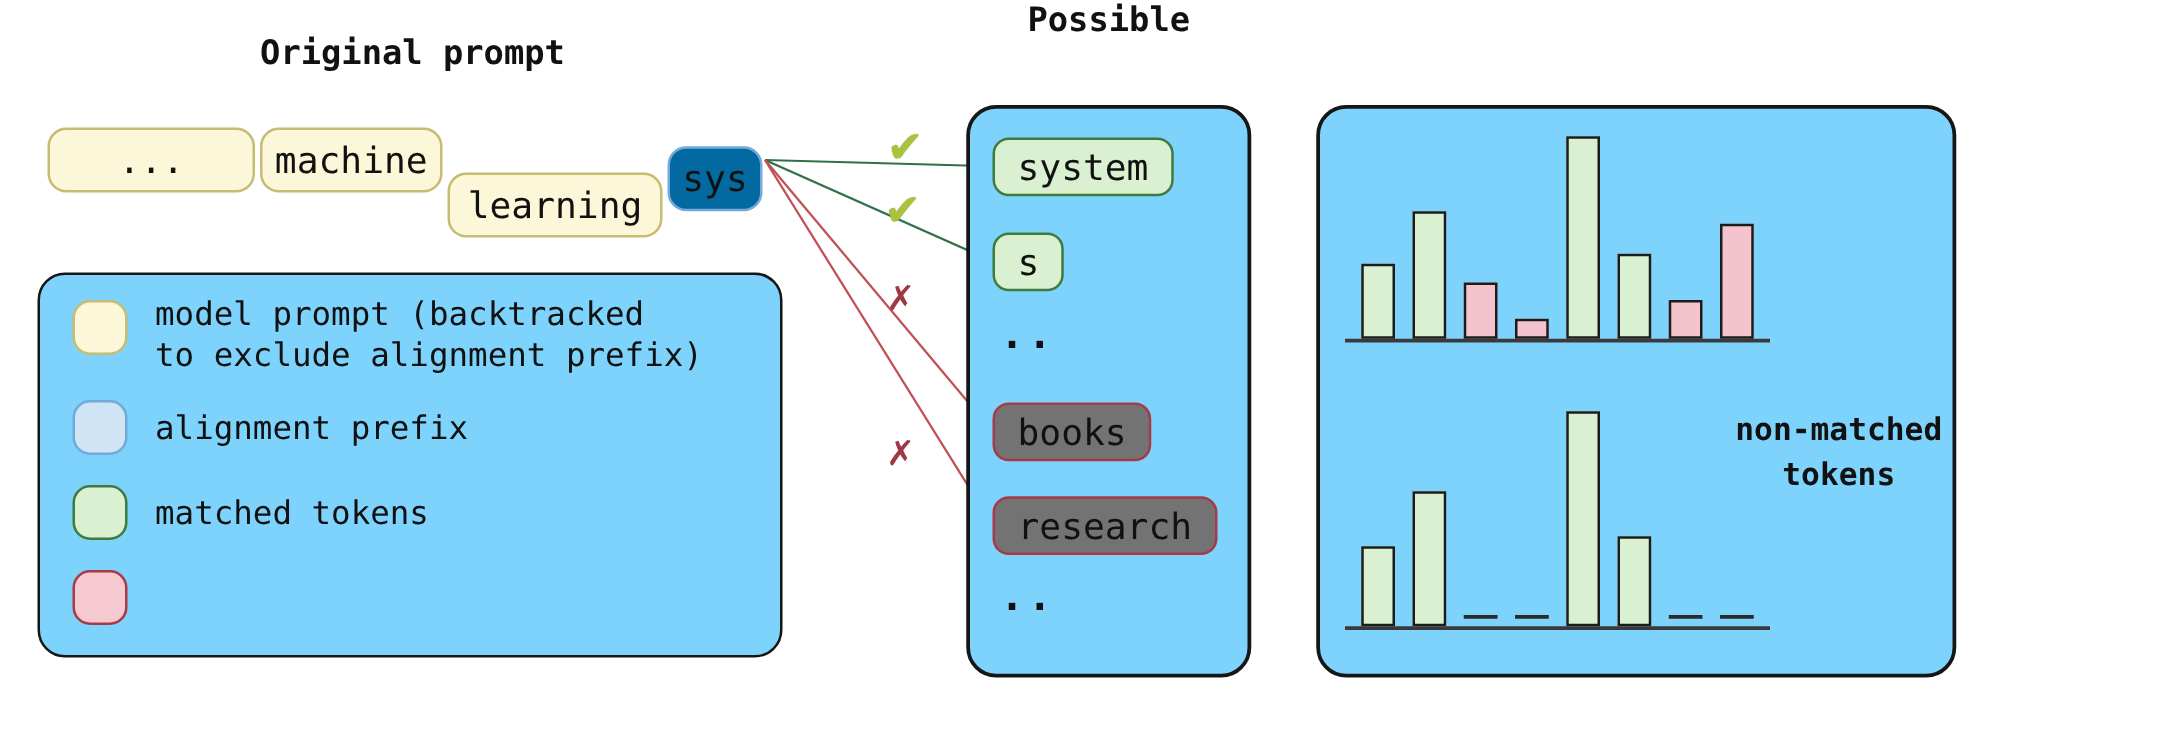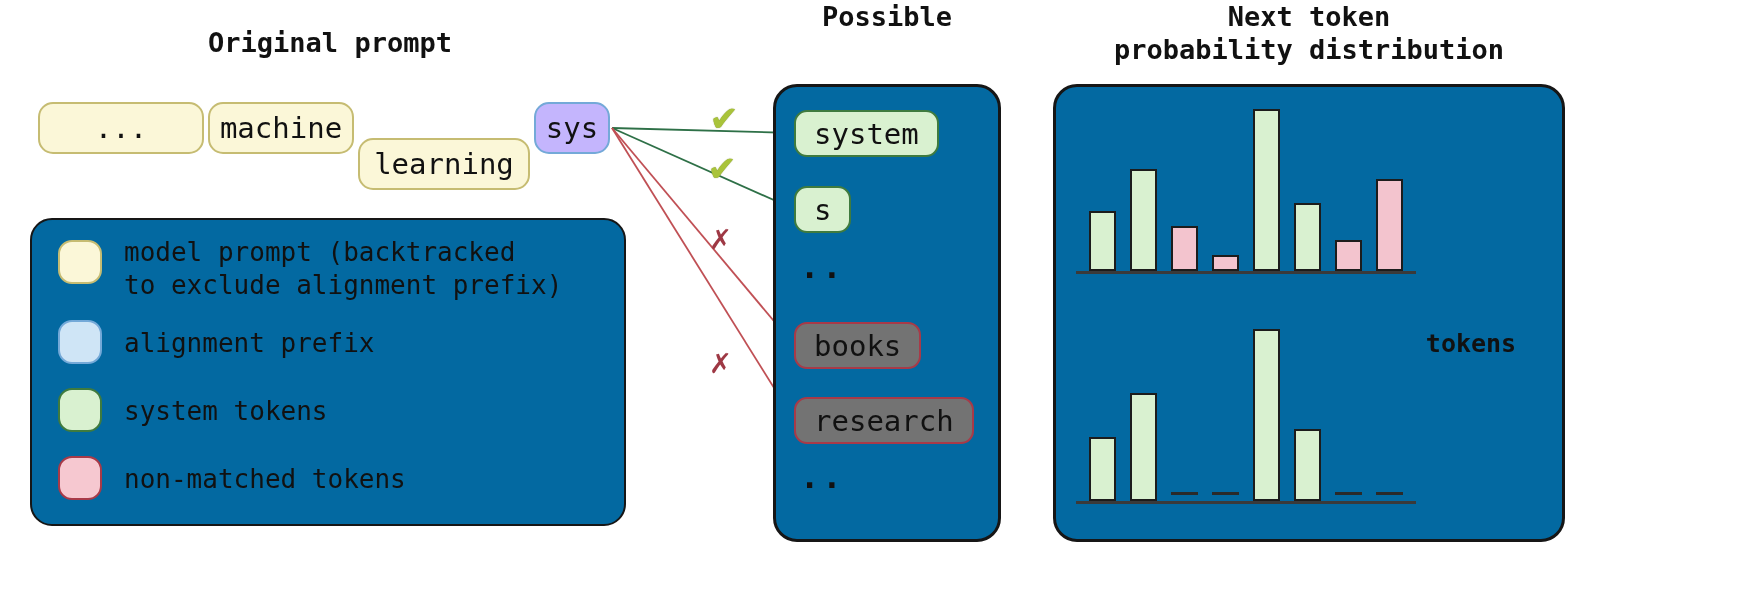--- a/index.html
+++ b/index.html
@@ -7,25 +7,25 @@
   body { font-family:"DejaVu Sans Mono", monospace; color:#111; }
   .canvas { position:relative; width:1744px; height:592px; background:#ffffff; overflow:hidden; }
   .overlay { position:absolute; left:0; top:0; width:1744px; height:592px; pointer-events:none; }
 
   .title { position:absolute; font-weight:bold; font-size:27px; line-height:33px; text-align:center; color:#111; }
 
   .pill { position:absolute; display:inline-flex; align-items:center; justify-content:center;
           border:2px solid; border-radius:15px; font-size:29px; height:52px; white-space:nowrap; }
   .pill.mid { height:47px; padding:0 18px; border-radius:13px; }
   .pill.prompt     { background:#fbf7d8; border-color:#c6bc72; }
-  .pill.prefix     { background:#c4b5fd; border-color:#74a9d8; }
+  .pill.prefix     { background:#0369a1; border-color:#74a9d8;margin-top:15px; }
   .pill.matched    { background:#d9f1d0; border-color:#3f7b3f; }
   .pill.nonmatched { background:#737373; border-color:#a83a48; }
 
-  .box { position:absolute; background:#0369a1; border:3px solid #161616; border-radius:24px; }
+  .box { position:absolute; background:#7dd3fc; border:3px solid #161616; border-radius:24px; }
   .legend-box { border-width:2.5px; border-radius:22px; }
 
   .swatch { position:absolute; width:44px; height:44px; border:2px solid; border-radius:14px; }
   .swatch.prompt     { background:#fbf7d8; border-color:#c6bc72; }
   .swatch.prefix     { background:#cfe5f6; border-color:#74a9d8; }
   .swatch.matched    { background:#d9f1d0; border-color:#3f7b3f; }
   .swatch.nonmatched { background:#f6c8d0; border-color:#a83a48; }
   .legend-label { position:absolute; font-size:26px; line-height:33px; white-space:pre; }
 
   .ellipsis-text { position:absolute; font-size:32px; font-weight:bold; letter-spacing:3px; }
@@ -59,42 +59,38 @@
       <line x1="612" y1="128" x2="794" y2="345" stroke="#c05055" stroke-width="1.8"></line>
       <line x1="612" y1="128" x2="794" y2="420" stroke="#c05055" stroke-width="1.8"></line>
     </svg>
 
   <div class="title" style="left:130px; top:26px; width:400px;">Original prompt</div>
 
   <div class="title" style="left:773px; top:0px; width:228px;">
     <div>Possible</div>
   </div>
 
-  <div class="title" style="left:1053px; top:0px; width:512px;">
-    <div>Next token</div>
-    <div>probability distribution</div>
-  </div>
 
   <div class="box legend-box" id="legend-box" style="left:30px; top:218px; width:596px; height:308px;">
       <div class="swatch prompt" style="left: 26px; top: 20px;"></div>
       <div class="legend-label" style="left: 92px; top: 16px;">model prompt (backtracked
 to exclude alignment prefix)</div>
       <div class="swatch prefix" style="left: 26px; top: 100px;"></div>
       <div class="legend-label" style="left: 92px; top: 107px;">alignment prefix</div>
       <div class="swatch matched" style="left: 26px; top: 168px;"></div>
-      <div class="legend-label" style="left: 92px; top: 175px;">system tokens</div>
+      <div class="legend-label" style="left: 92px; top: 175px;">matched tokens</div>
       <div class="swatch nonmatched" style="left: 26px; top: 236px;"></div>
-      <div class="legend-label" style="left: 92px; top: 243px;">non-matched tokens</div>
     </div>
 
   <div class="box" style="left:773px; top:84px; width:228px; height:458px;"></div>
 
   <div class="box" style="left:1053px; top:84px; width:512px; height:458px;"></div>
 
   <div class="masking-label" style="left:1385px; top:326px; width:172px;">
+    <div>non-matched</div>
     <div>tokens</div>
   </div>
 
 <div class="pill prompt" style="left: 38px; top: 102px; width: 166px;">...</div>
     <div class="pill prompt" style="left: 208px; top: 102px; width: 146px;">machine</div>
     <div class="pill prompt" style="left: 358px; top: 102px; width: 172px; margin-top: 36px;">learning</div>
     <div class="pill prefix" style="left: 534px; top: 102px; width: 76px;">sys</div>
     <div class="pill mid matched" style="left: 794px; top: 110px;">system</div>
     <div class="pill mid matched" style="left: 794px; top: 186px;">s</div>
     <div class="ellipsis-text" style="left: 800px; top: 248px;">..</div>

